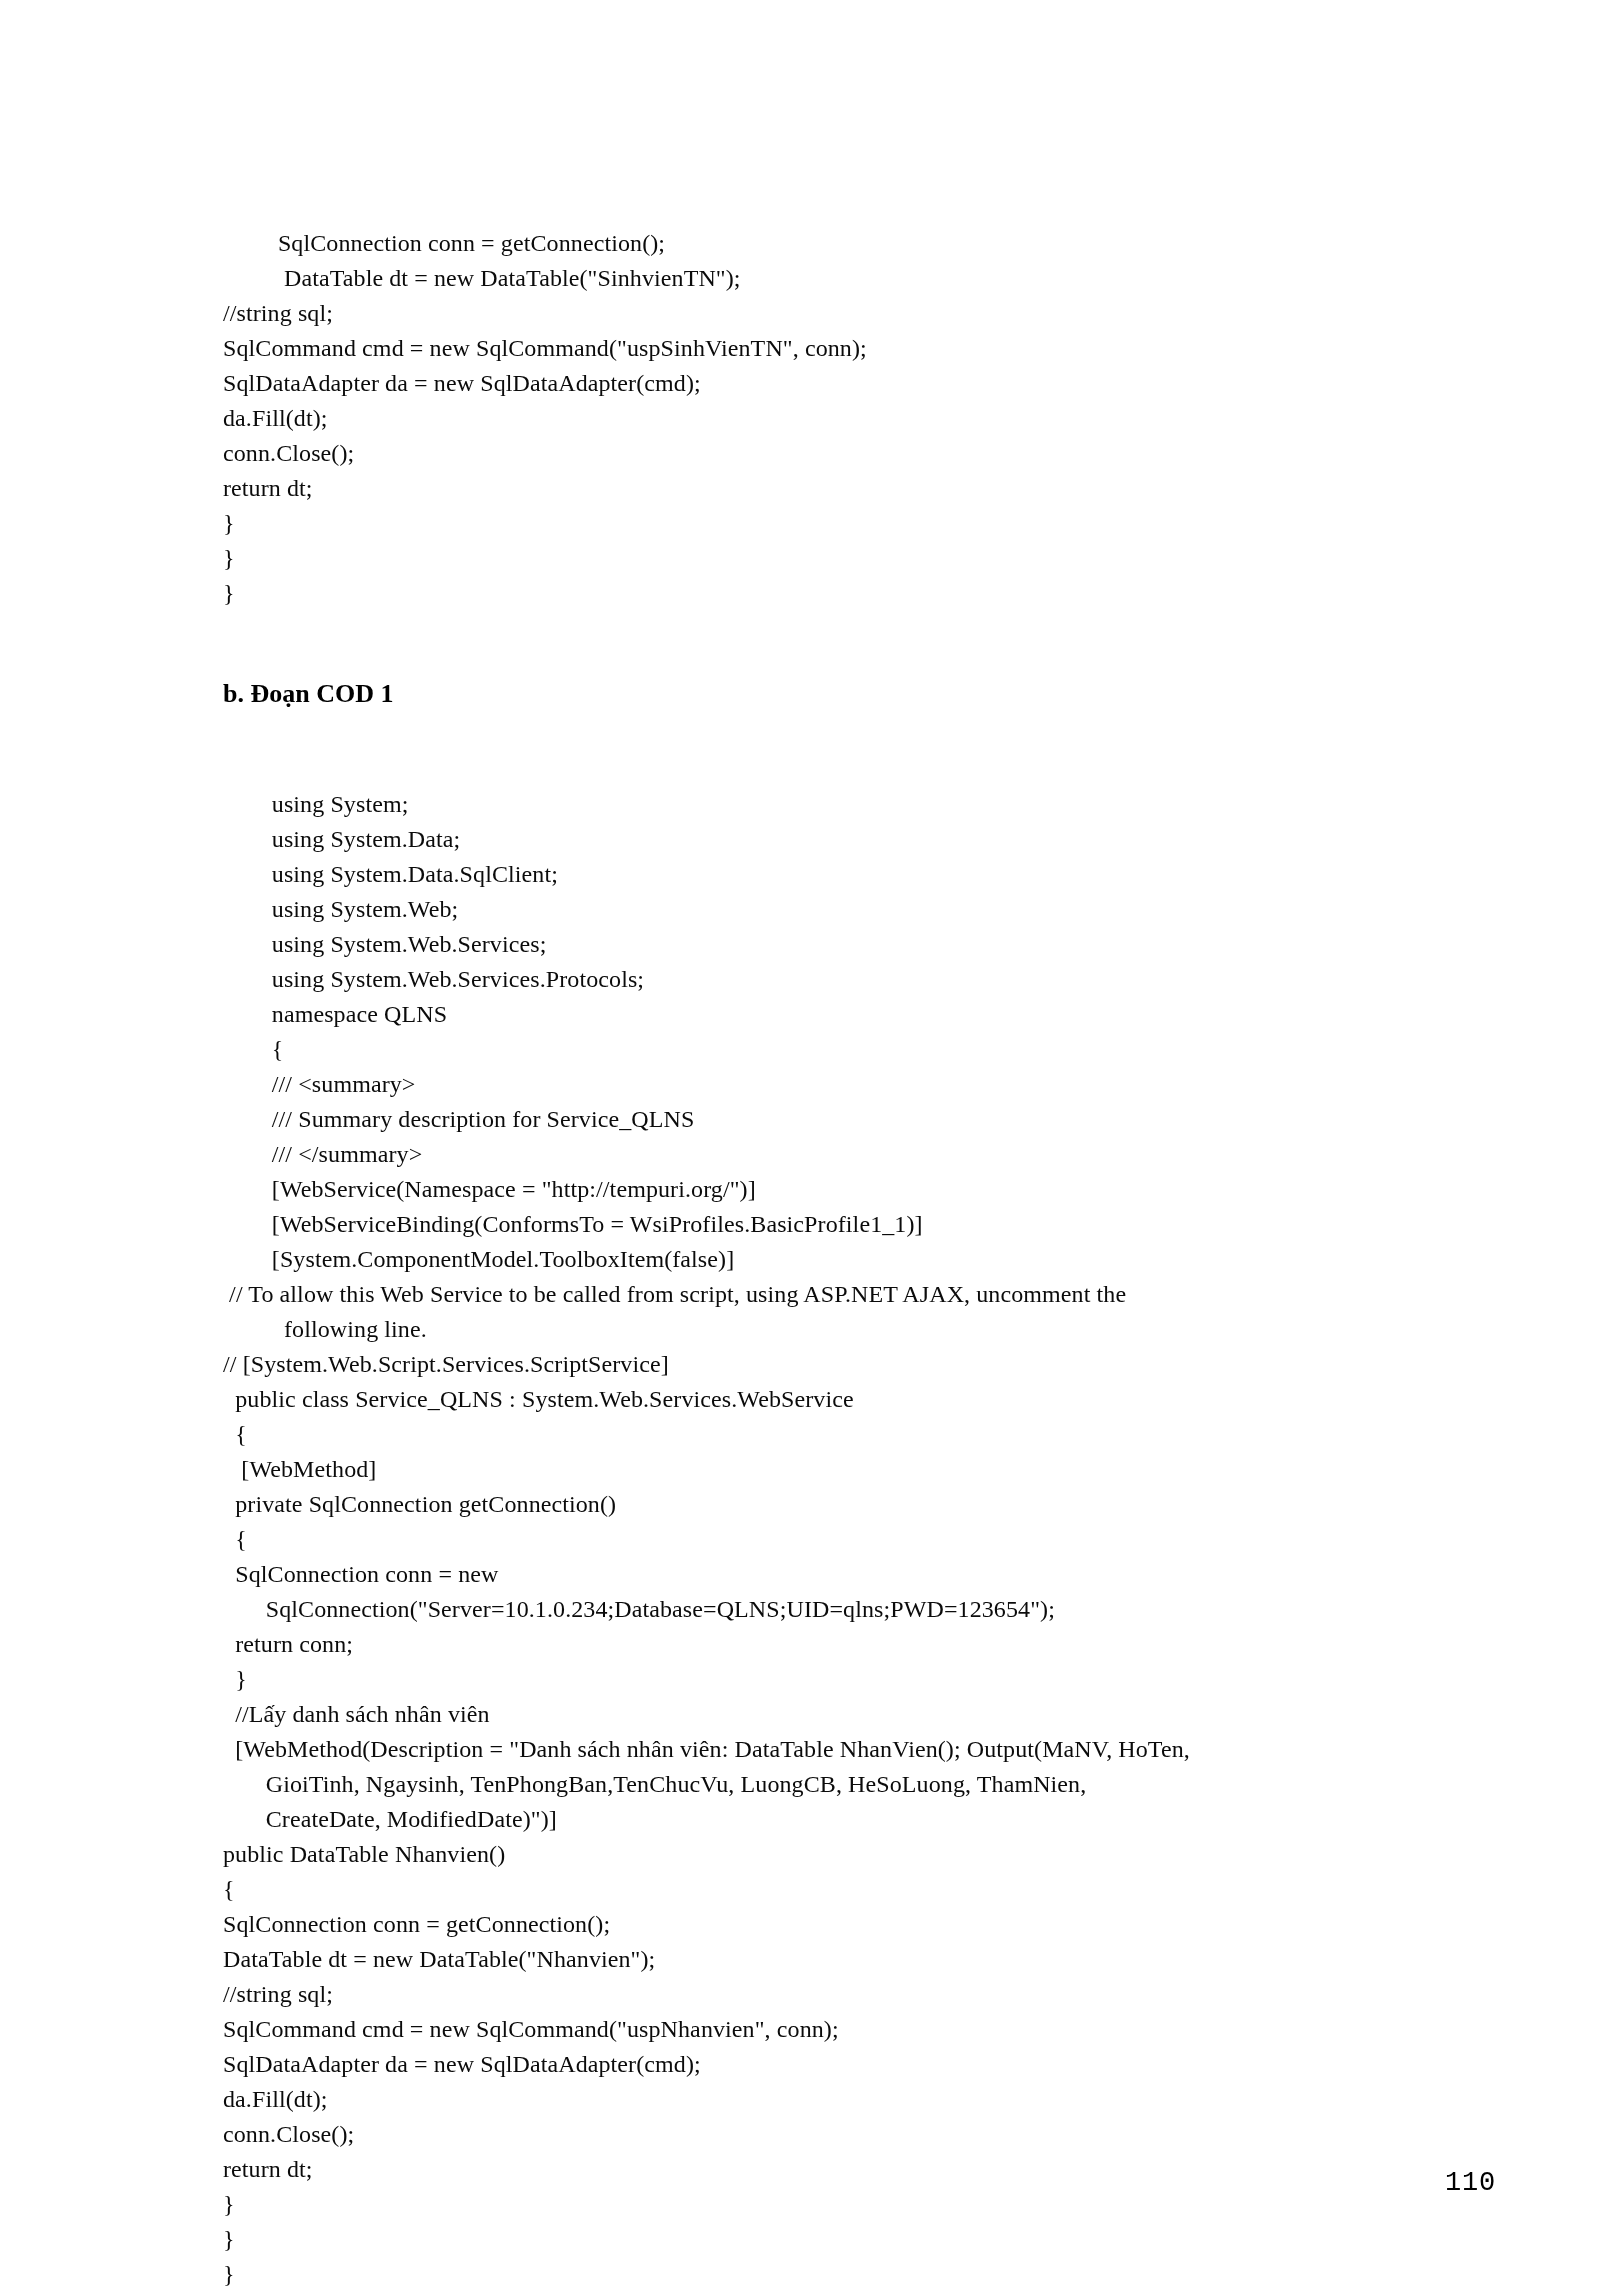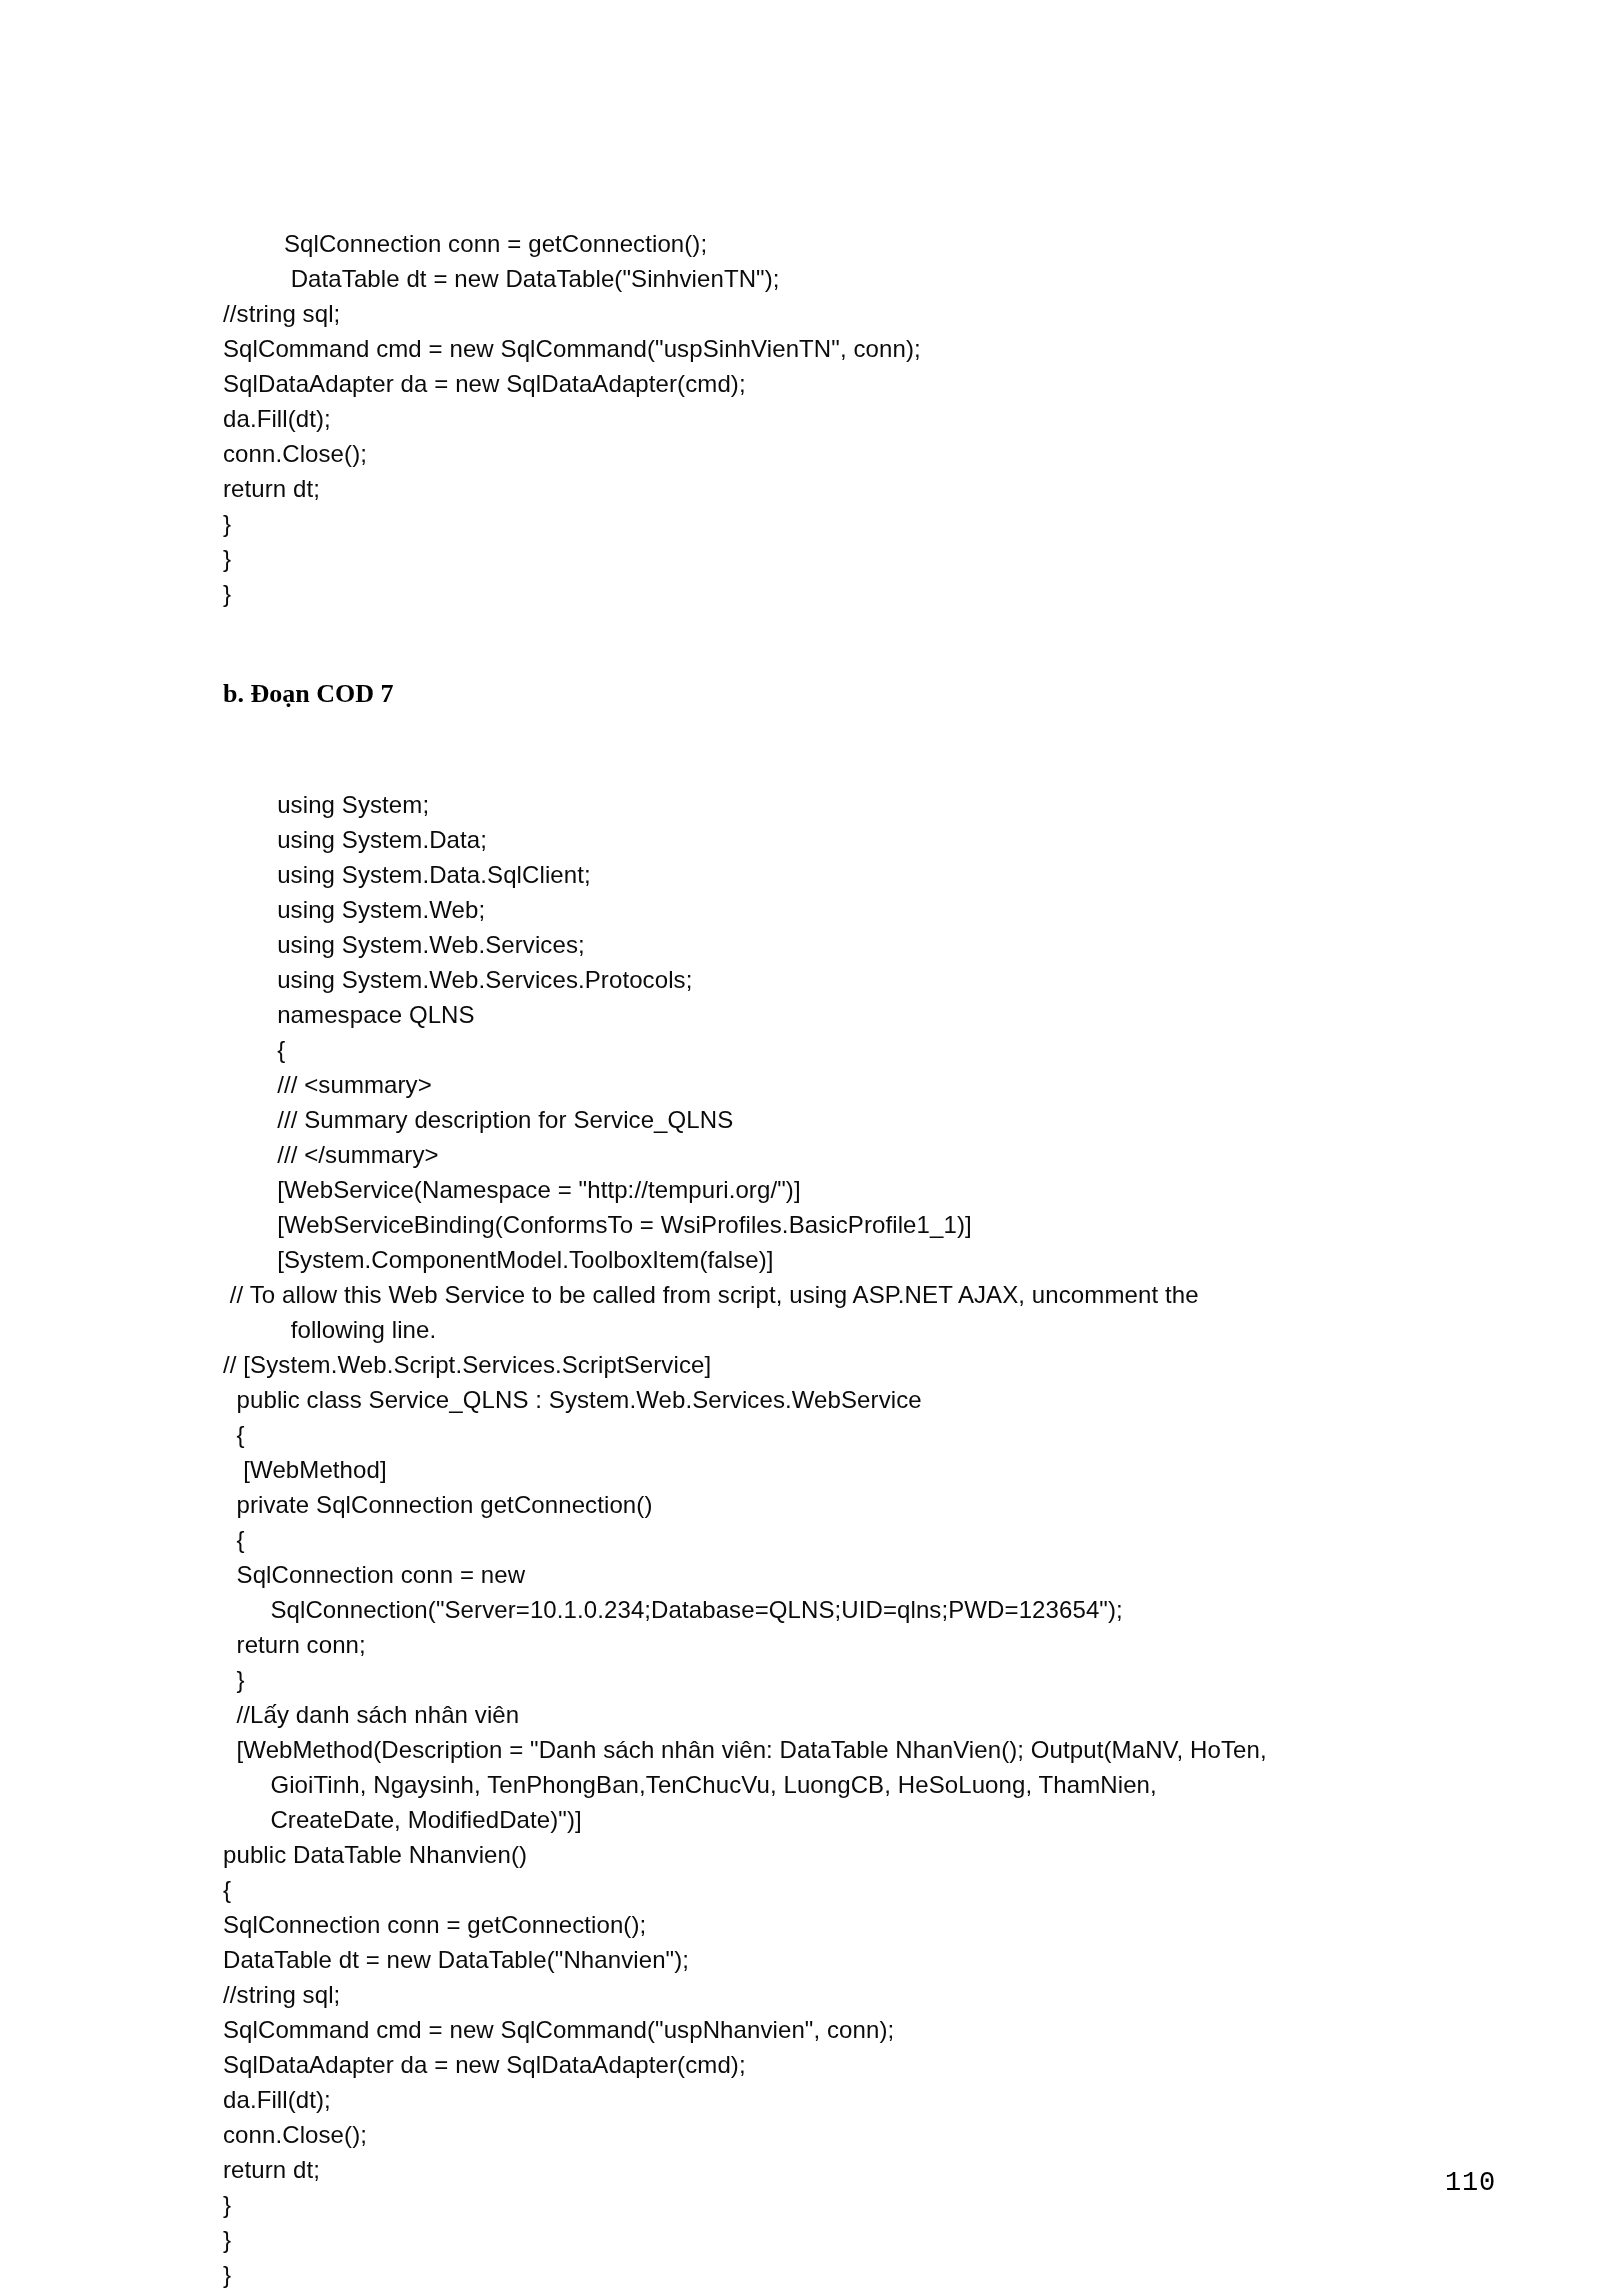--- a/index.html
+++ b/index.html
@@ -21,21 +21,21 @@
     box-sizing: border-box;
   }
   
   .content {
     position: absolute;
     left: 223px;
     top: 202px;
     width: 1220px;
   }
   .code-block {
-    font-family: Liberation Sans, sans-serif;
+    font-family: Liberation Serif, serif;
     font-size: 24px;
     line-height: 35px;
     white-space: pre-wrap;
     color: #0b0b0b;
     letter-spacing: 0.1px;
   }
   .code-line {
     white-space: pre-wrap;
     min-height: 35px;
   }
@@ -67,21 +67,21 @@
 <body>
 
 <div class="page scan">
 
   <div class="content">
 
     <pre class="code-block" id="cb1"><div class="code-line">         SqlConnection conn = getConnection();</div><div class="code-line">          DataTable dt = new DataTable("SinhvienTN");</div><div class="code-line">//string sql;</div><div class="code-line">SqlCommand cmd = new SqlCommand("uspSinhVienTN", conn);</div><div class="code-line">SqlDataAdapter da = new SqlDataAdapter(cmd);</div><div class="code-line">da.Fill(dt);</div><div class="code-line">conn.Close();</div><div class="code-line">return dt;</div><div class="code-line">}</div><div class="code-line">}</div><div class="code-line">}</div></pre>
 
     <div class="block-gap-1"></div>
 
-    <p class="heading">b. Đoạn COD 7</p>
+    <p class="heading">b. Đoạn COD 1</p>
 
     <div class="block-gap-2"></div>
 
     <pre class="code-block" id="cb2"><div class="code-line">        using System;</div><div class="code-line">        using System.Data;</div><div class="code-line">        using System.Data.SqlClient;</div><div class="code-line">        using System.Web;</div><div class="code-line">        using System.Web.Services;</div><div class="code-line">        using System.Web.Services.Protocols;</div><div class="code-line">        namespace QLNS</div><div class="code-line">        {</div><div class="code-line">        /// &lt;summary&gt;</div><div class="code-line">        /// Summary description for Service_QLNS</div><div class="code-line">        /// &lt;/summary&gt;</div><div class="code-line">        [WebService(Namespace = "http://tempuri.org/")]</div><div class="code-line">        [WebServiceBinding(ConformsTo = WsiProfiles.BasicProfile1_1)]</div><div class="code-line">        [System.ComponentModel.ToolboxItem(false)]</div><div class="code-line"> // To allow this Web Service to be called from script, using ASP.NET AJAX, uncomment the</div><div class="code-line">          following line.</div><div class="code-line">// [System.Web.Script.Services.ScriptService]</div><div class="code-line">  public class Service_QLNS : System.Web.Services.WebService</div><div class="code-line">  {</div><div class="code-line">   [WebMethod]</div><div class="code-line">  private SqlConnection getConnection()</div><div class="code-line">  {</div><div class="code-line">  SqlConnection conn = new</div><div class="code-line">       SqlConnection("Server=10.1.0.234;Database=QLNS;UID=qlns;PWD=123654");</div><div class="code-line">  return conn;</div><div class="code-line">  }</div><div class="code-line">  //Lấy danh sách nhân viên</div><div class="code-line">  [WebMethod(Description = "Danh sách nhân viên: DataTable NhanVien(); Output(MaNV, HoTen,</div><div class="code-line">       GioiTinh, Ngaysinh, TenPhongBan,TenChucVu, LuongCB, HeSoLuong, ThamNien,</div><div class="code-line">       CreateDate, ModifiedDate)")]</div><div class="code-line">public DataTable Nhanvien()</div><div class="code-line">{</div><div class="code-line">SqlConnection conn = getConnection();</div><div class="code-line">DataTable dt = new DataTable("Nhanvien");</div><div class="code-line">//string sql;</div><div class="code-line">SqlCommand cmd = new SqlCommand("uspNhanvien", conn);</div><div class="code-line">SqlDataAdapter da = new SqlDataAdapter(cmd);</div><div class="code-line">da.Fill(dt);</div><div class="code-line">conn.Close();</div><div class="code-line">return dt;</div><div class="code-line">}</div><div class="code-line">}</div><div class="code-line">}</div></pre>
 
   </div>
 
   <div class="page-number">110</div>
 
 </div>

